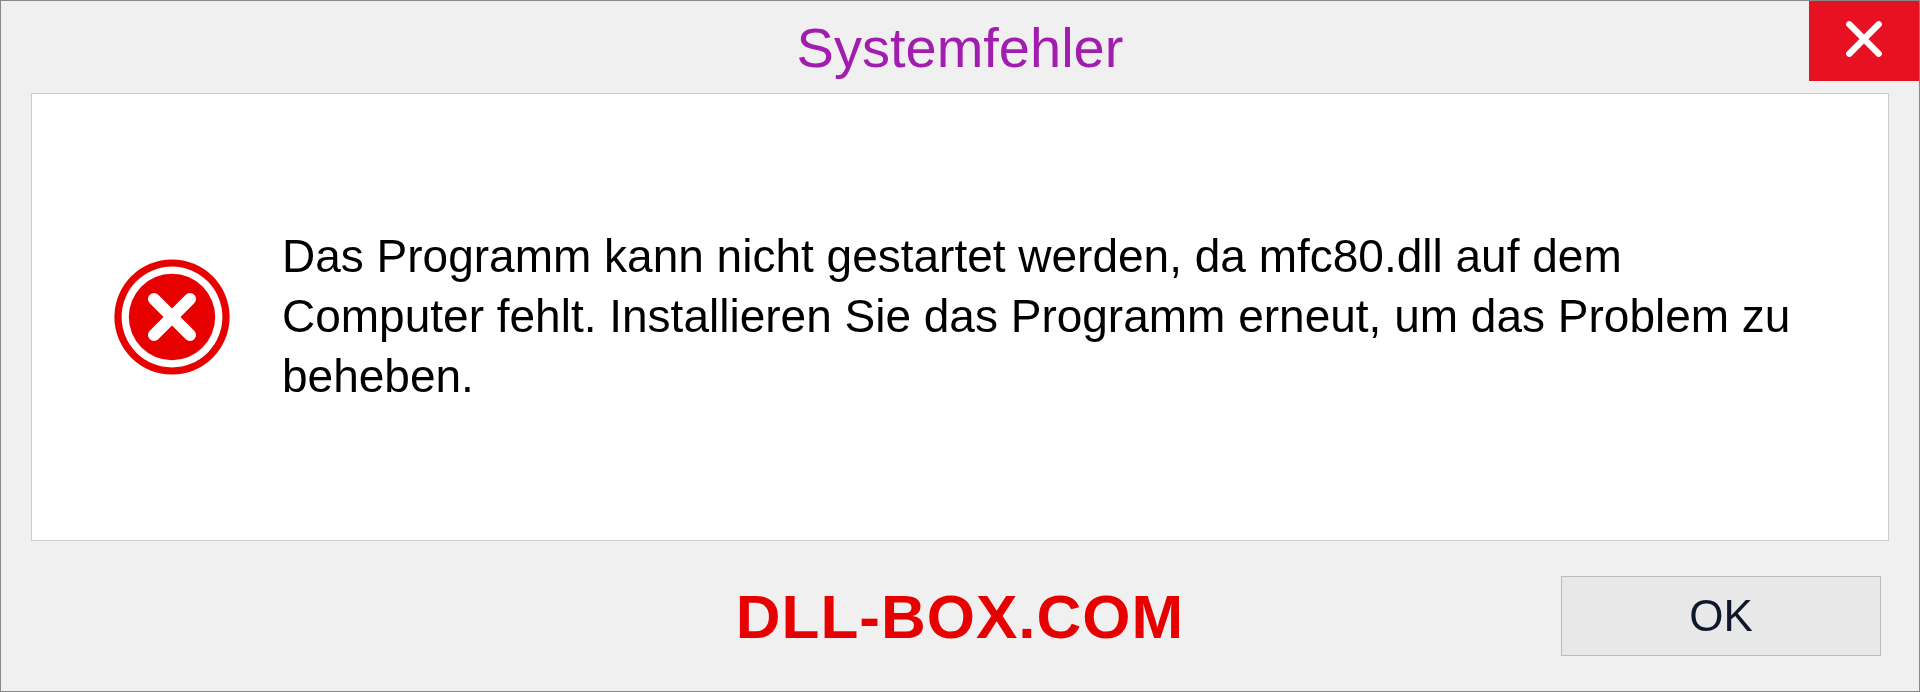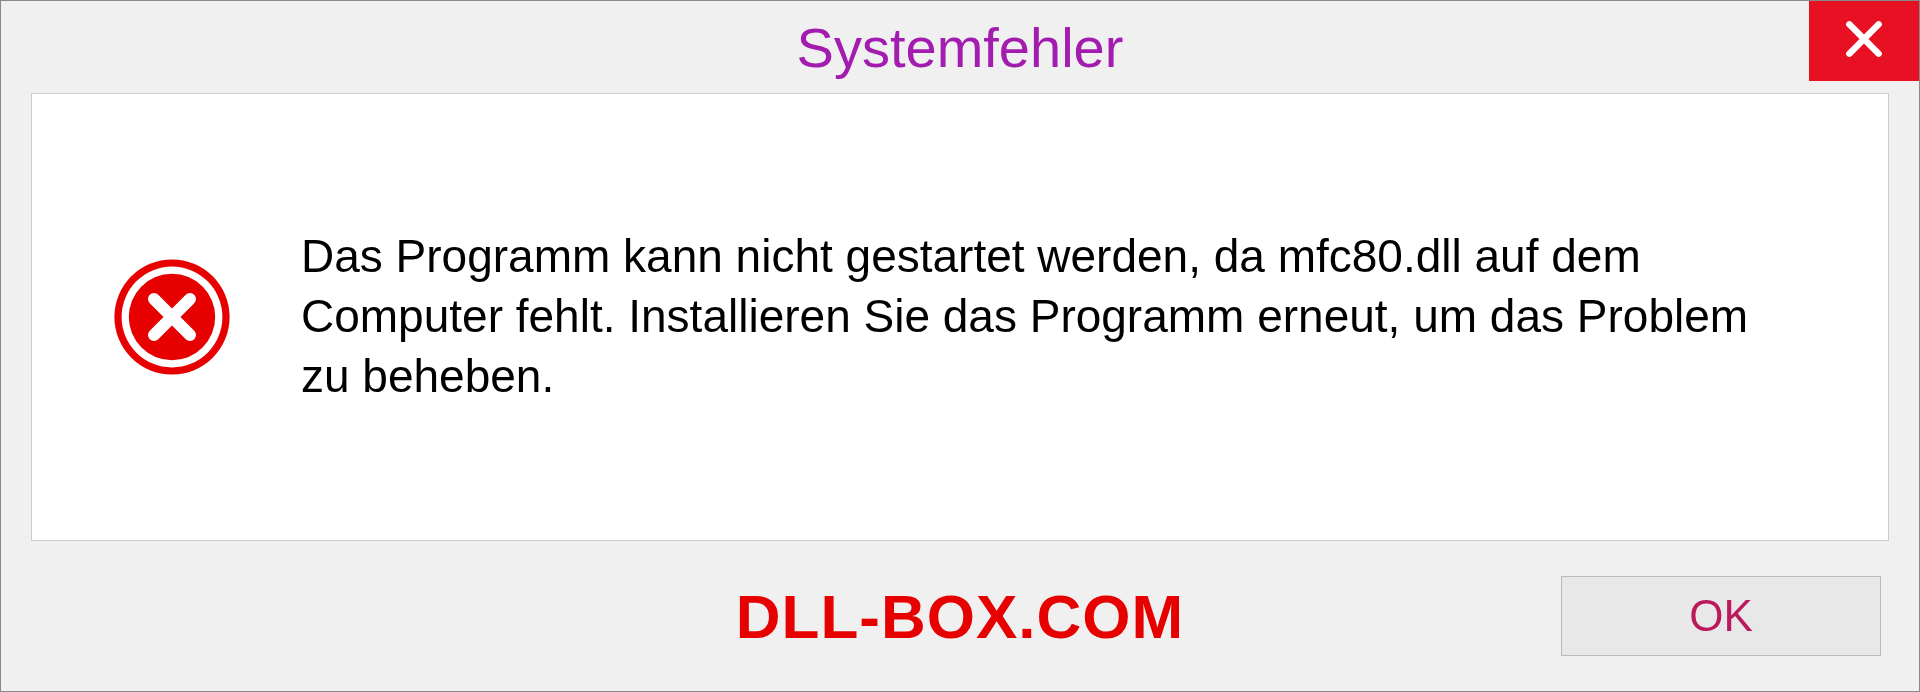--- a/index.html
+++ b/index.html
@@ -63,21 +63,20 @@
     }
     .error-icon svg {
       width: 100%;
       height: 100%;
     }
     .message {
       font-size: 46px;
       line-height: 1.3;
       color: #000;
       font-weight: 400;
-      margin-left: 19px;
     }
     .footer {
       height: 150px;
       display: flex;
       align-items: center;
       justify-content: flex-end;
       padding: 0 38px 0 7px;
       position: relative;
     }
     .watermark {
@@ -89,21 +88,21 @@
       color: #e60000;
       letter-spacing: 1px;
       font-family: Arial, sans-serif;
     }
     .ok-btn {
       width: 320px;
       height: 80px;
       background: #e8e8e8;
       border: 1px solid #bbb;
       font-size: 44px;
-      color: #be185d;
+      color: #0f172a;
       display: flex;
       align-items: center;
       justify-content: center;
       cursor: pointer;
       font-family: inherit;
     }
   </style>
 </head>
 <body>
 

